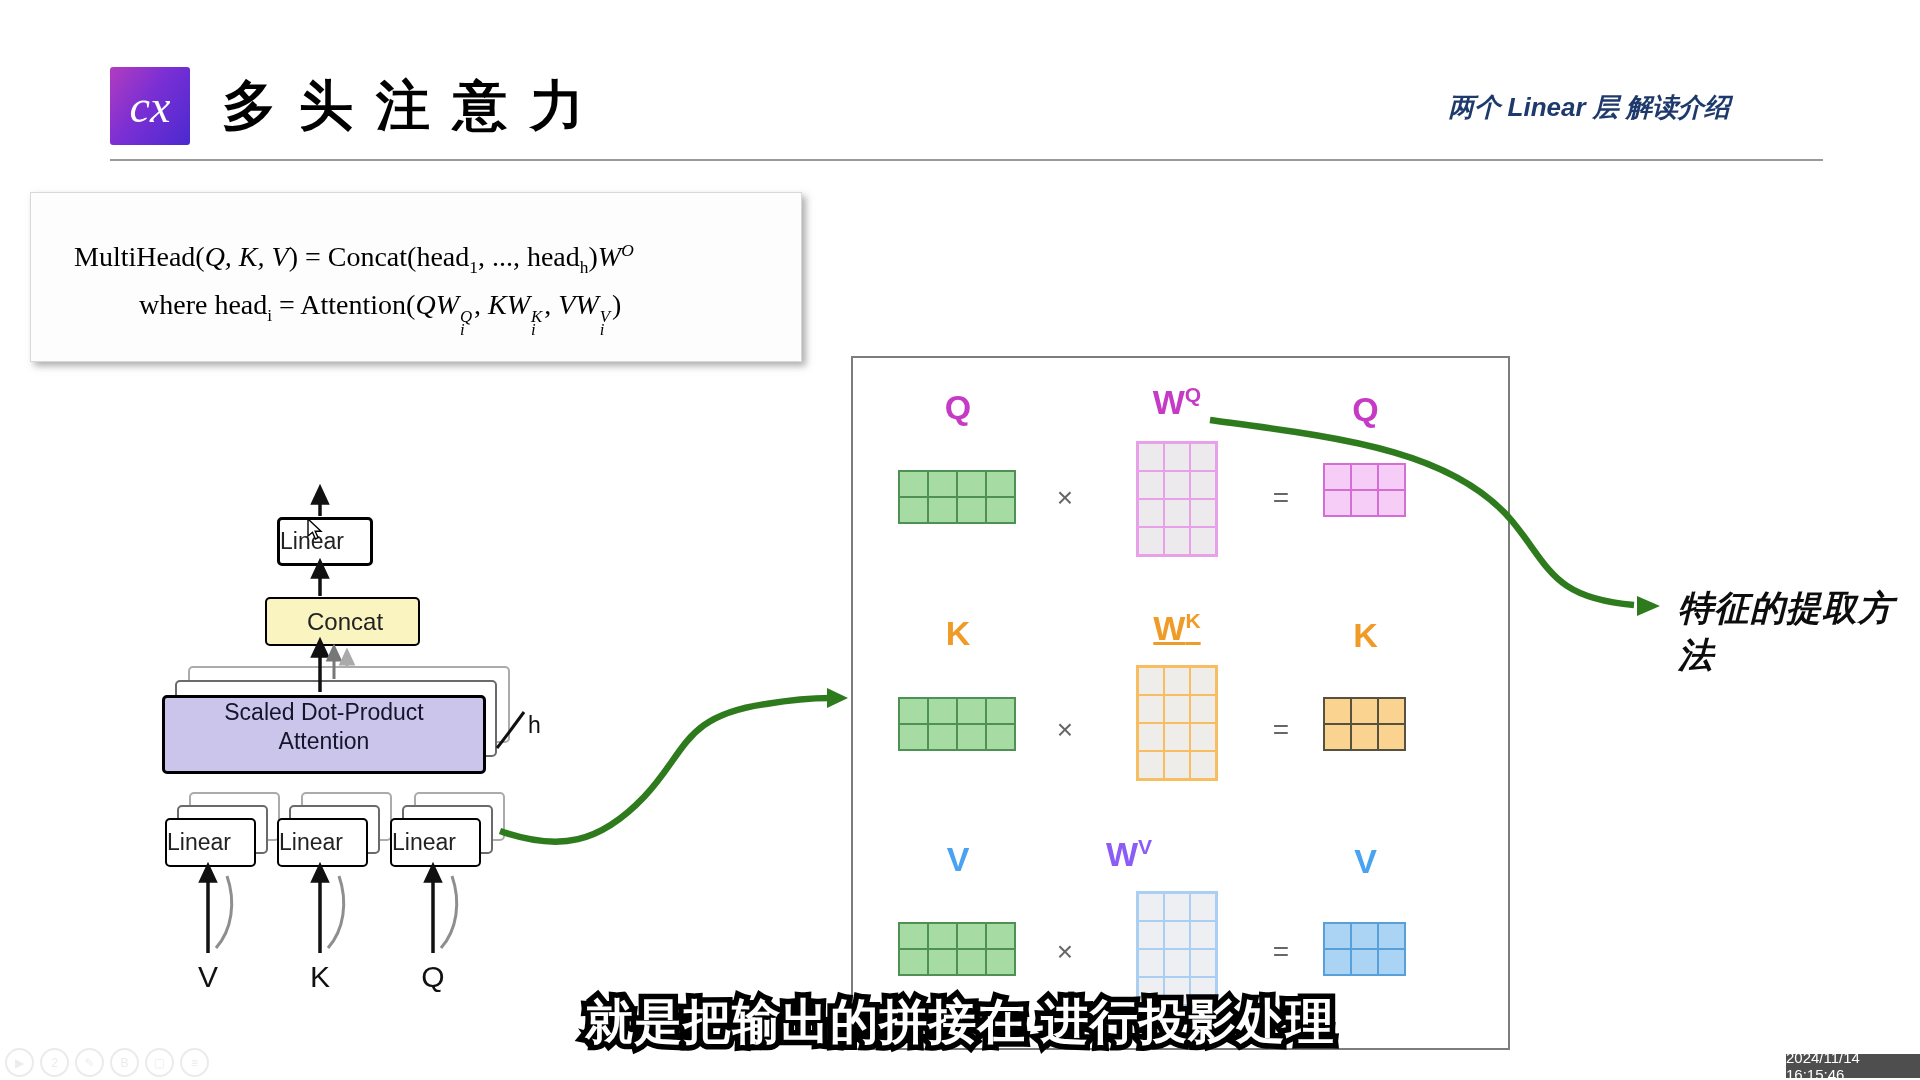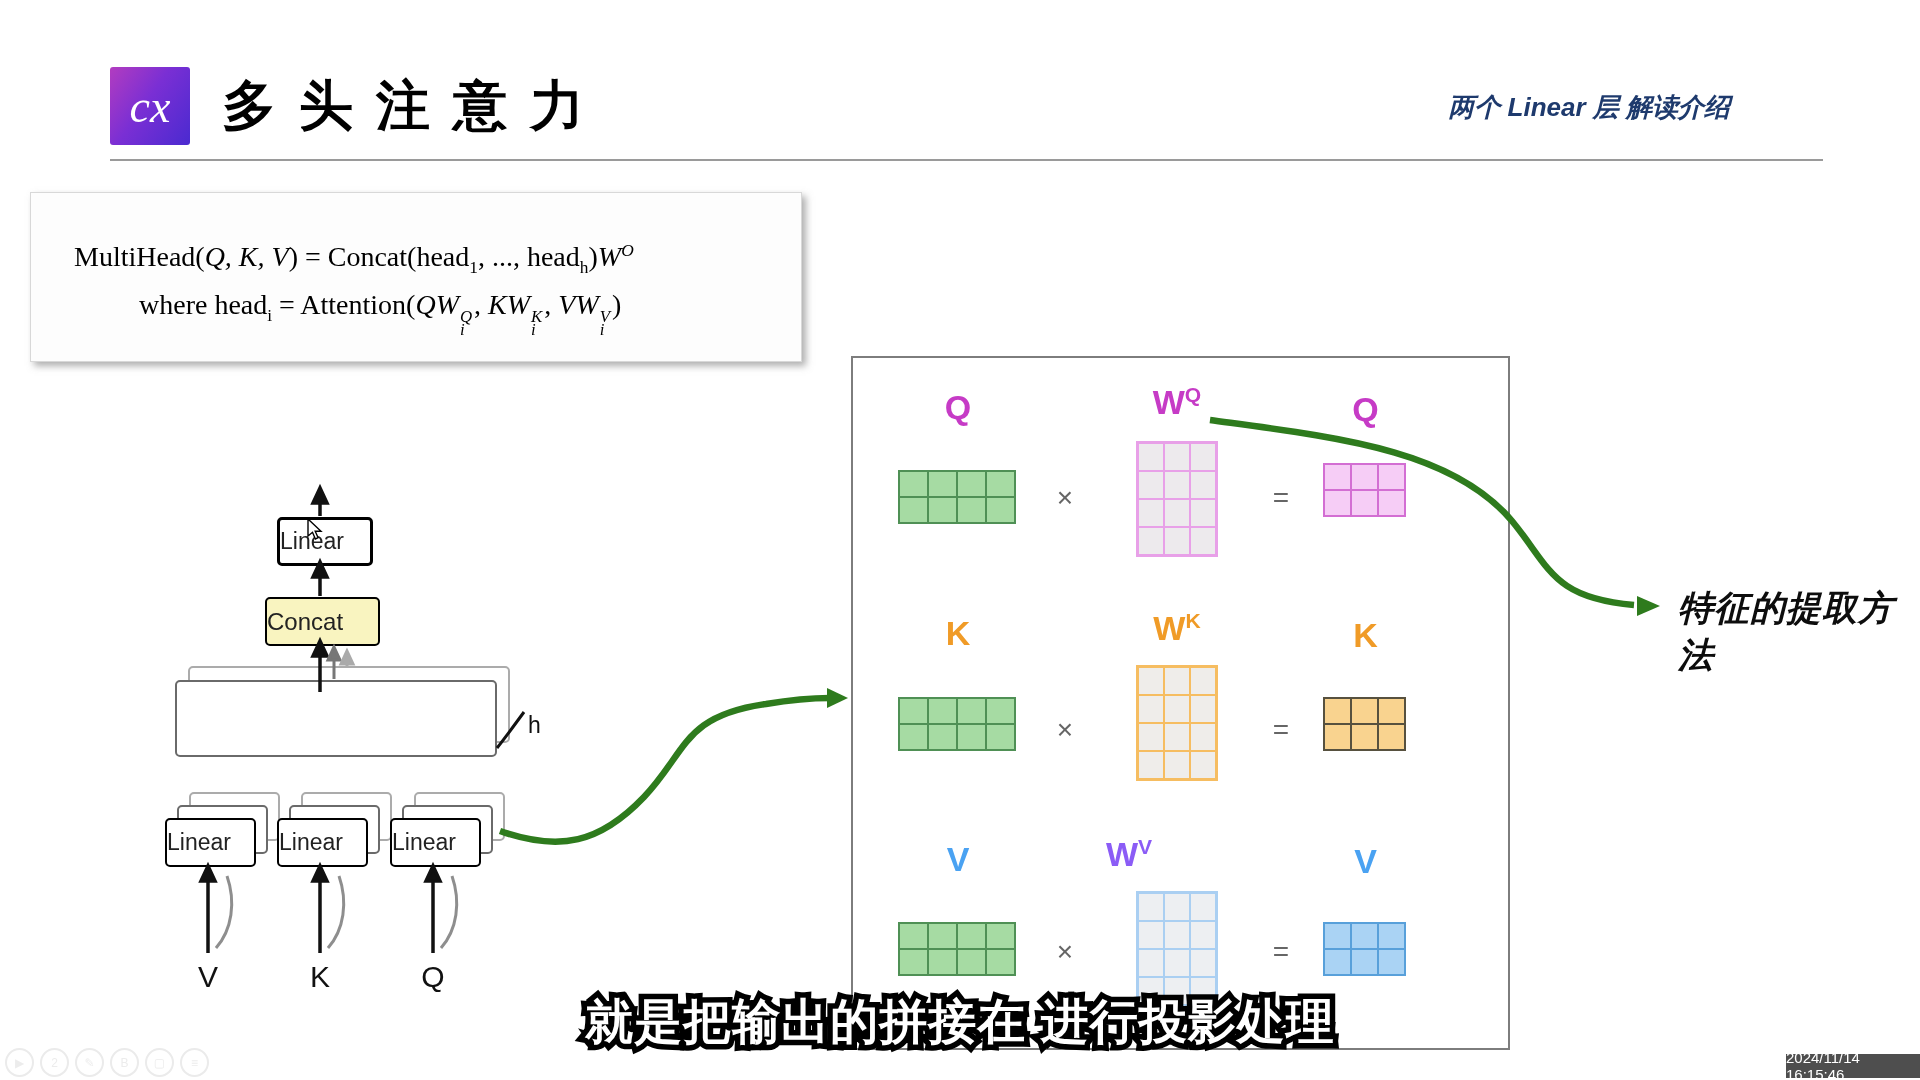--- a/index.html
+++ b/index.html
@@ -27,21 +27,21 @@
           vertical-align:-0.45em;margin-left:1px;margin-right:2px;text-align:left;}
 
   
   .mha-title{left:162px;top:450px;width:380px;text-align:center;
              font-family:"Liberation Serif",serif;font-size:31px;color:#000;}
   .dbox{position:absolute;background:#fff;border:3px solid #000;border-radius:5px;
         display:flex;align-items:center;justify-content:flex-start;font-size:23px;color:#222;}
   .dbox.back1{border:2px solid #6a6a6a;z-index:1;}
   .dbox.back2{border:2px solid #ababab;z-index:0;}
   .dbox.front{z-index:2;}
-  .concat{background:#f9f4c0;border-width:2.5px;font-size:24px;}
+  .concat{background:#f9f4c0;border-width:2.5px;font-size:24px;padding-left:40px;}
   .sdpa{background:#cbc5eb;flex-direction:column;line-height:1.25;font-size:23px;color:#14142b;}
   .io-label{position:absolute;width:60px;text-align:center;font-size:30px;color:#111;}
   .h-label{left:528px;top:712px;font-size:23px;color:#111;}
 
   
   .panel{left:851px;top:356px;width:655px;height:690px;border:2px solid #7d7d7d;background:#fff;}
   .mlabel{position:absolute;text-align:center;font-size:34px;font-weight:700;}
   .mlabel sup{font-size:0.62em;}
   .mop{position:absolute;width:50px;text-align:center;font-size:28px;color:#666;}
   .mgrid{position:absolute;}
@@ -96,20 +96,24 @@
   <div class="dbox front" style="left:277px;top:517px;width:90px;height:43px;">
     <span>Linear</span>
   </div>
 
   <div class="dbox front concat" style="left:265px;top:597px;width:111px;height:45px;">
     <span>Concat</span>
   </div>
 
   <div class="dbox back2" style="left:188px;top:666px;width:318px;height:73px;"></div>
   <div class="dbox back1" style="left:175px;top:680px;width:318px;height:73px;"></div>
+  <div class="dbox front sdpa" style="left:162px;top:695px;width:318px;height:73px;">
+    <span>Scaled Dot-Product</span>
+    <span>Attention</span>
+  </div>
   <div class="abs h-label">h</div>
 
   <div class="dbox back2" style="left:189px;top:792px;width:87px;height:45px;"></div>
   <div class="dbox back1" style="left:177px;top:805px;width:87px;height:45px;"></div>
   <div class="dbox front" style="left:165px;top:818px;width:87px;height:45px;border-width:2.5px;">
     <span>Linear</span>
   </div>
 
   <div class="dbox back2" style="left:301px;top:792px;width:87px;height:45px;"></div>
   <div class="dbox back1" style="left:289px;top:805px;width:87px;height:45px;"></div>
@@ -161,21 +165,21 @@
   <div class="mgrid" style="left: 1323px; top: 463px; display: grid; grid-template-columns: repeat(3, 27px); grid-auto-rows: 26px; border: 1.5px solid rgb(211, 110, 211);">
       <div style="background: rgb(246, 205, 246); border: 1px solid rgb(211, 110, 211);"></div>
       <div style="background: rgb(246, 205, 246); border: 1px solid rgb(211, 110, 211);"></div>
       <div style="background: rgb(246, 205, 246); border: 1px solid rgb(211, 110, 211);"></div>
       <div style="background: rgb(246, 205, 246); border: 1px solid rgb(211, 110, 211);"></div>
       <div style="background: rgb(246, 205, 246); border: 1px solid rgb(211, 110, 211);"></div>
       <div style="background: rgb(246, 205, 246); border: 1px solid rgb(211, 110, 211);"></div>
     </div>
 
   <div class="mlabel" style="left: 898px; top: 614px; width: 120px; color: rgb(240, 155, 39);">K</div>
-  <div class="mlabel" style="left: 1136px; top: 609px; width: 82px; color: rgb(240, 155, 39);"><span>W</span><sup>K</sup></div>
+  <div class="mlabel" style="left: 1136px; top: 609px; width: 82px; color: rgb(240, 155, 39); text-decoration: underline;"><span>W</span><sup>K</sup></div>
   <div class="mlabel" style="left: 1323px; top: 616px; width: 85px; color: rgb(240, 155, 39);">K</div>
   <div class="mgrid" style="left: 898px; top: 697px; display: grid; grid-template-columns: repeat(4, 29px); grid-auto-rows: 26px; border: 1.5px solid rgb(79, 144, 85);">
       <div style="background: rgb(166, 219, 163); border: 1px solid rgb(79, 144, 85);"></div>
       <div style="background: rgb(166, 219, 163); border: 1px solid rgb(79, 144, 85);"></div>
       <div style="background: rgb(166, 219, 163); border: 1px solid rgb(79, 144, 85);"></div>
       <div style="background: rgb(166, 219, 163); border: 1px solid rgb(79, 144, 85);"></div>
       <div style="background: rgb(166, 219, 163); border: 1px solid rgb(79, 144, 85);"></div>
       <div style="background: rgb(166, 219, 163); border: 1px solid rgb(79, 144, 85);"></div>
       <div style="background: rgb(166, 219, 163); border: 1px solid rgb(79, 144, 85);"></div>
       <div style="background: rgb(166, 219, 163); border: 1px solid rgb(79, 144, 85);"></div>

